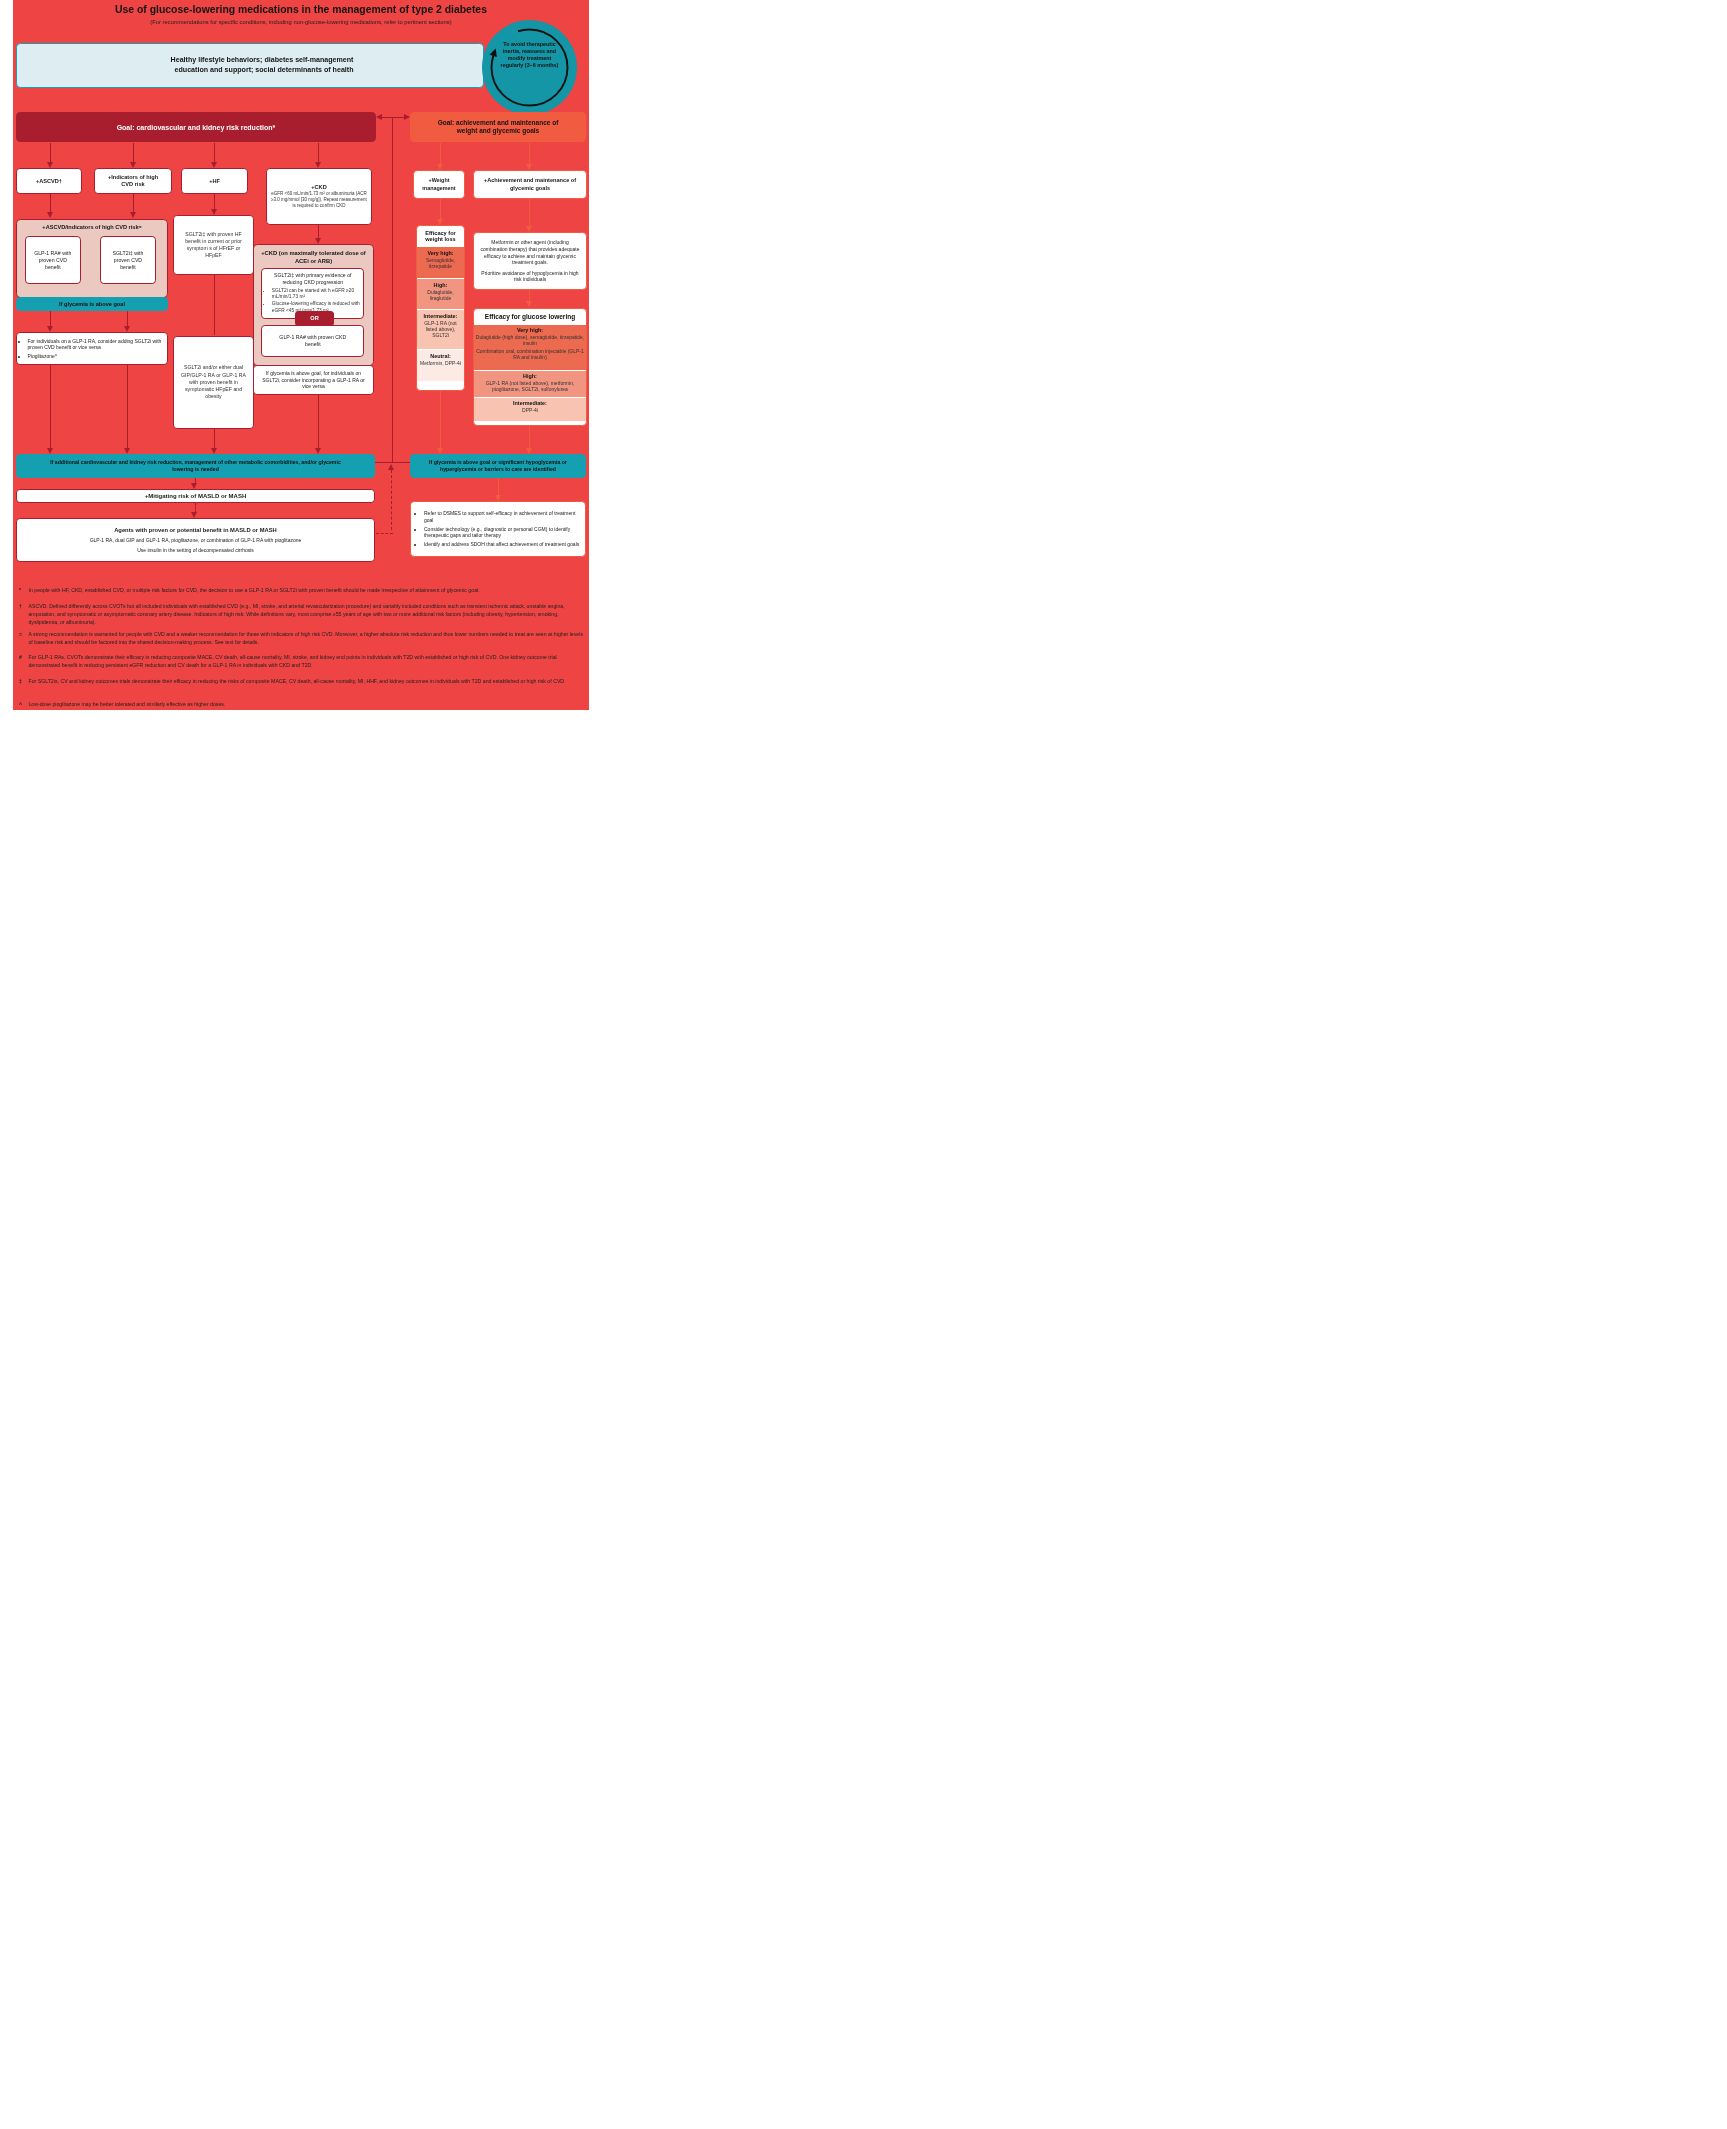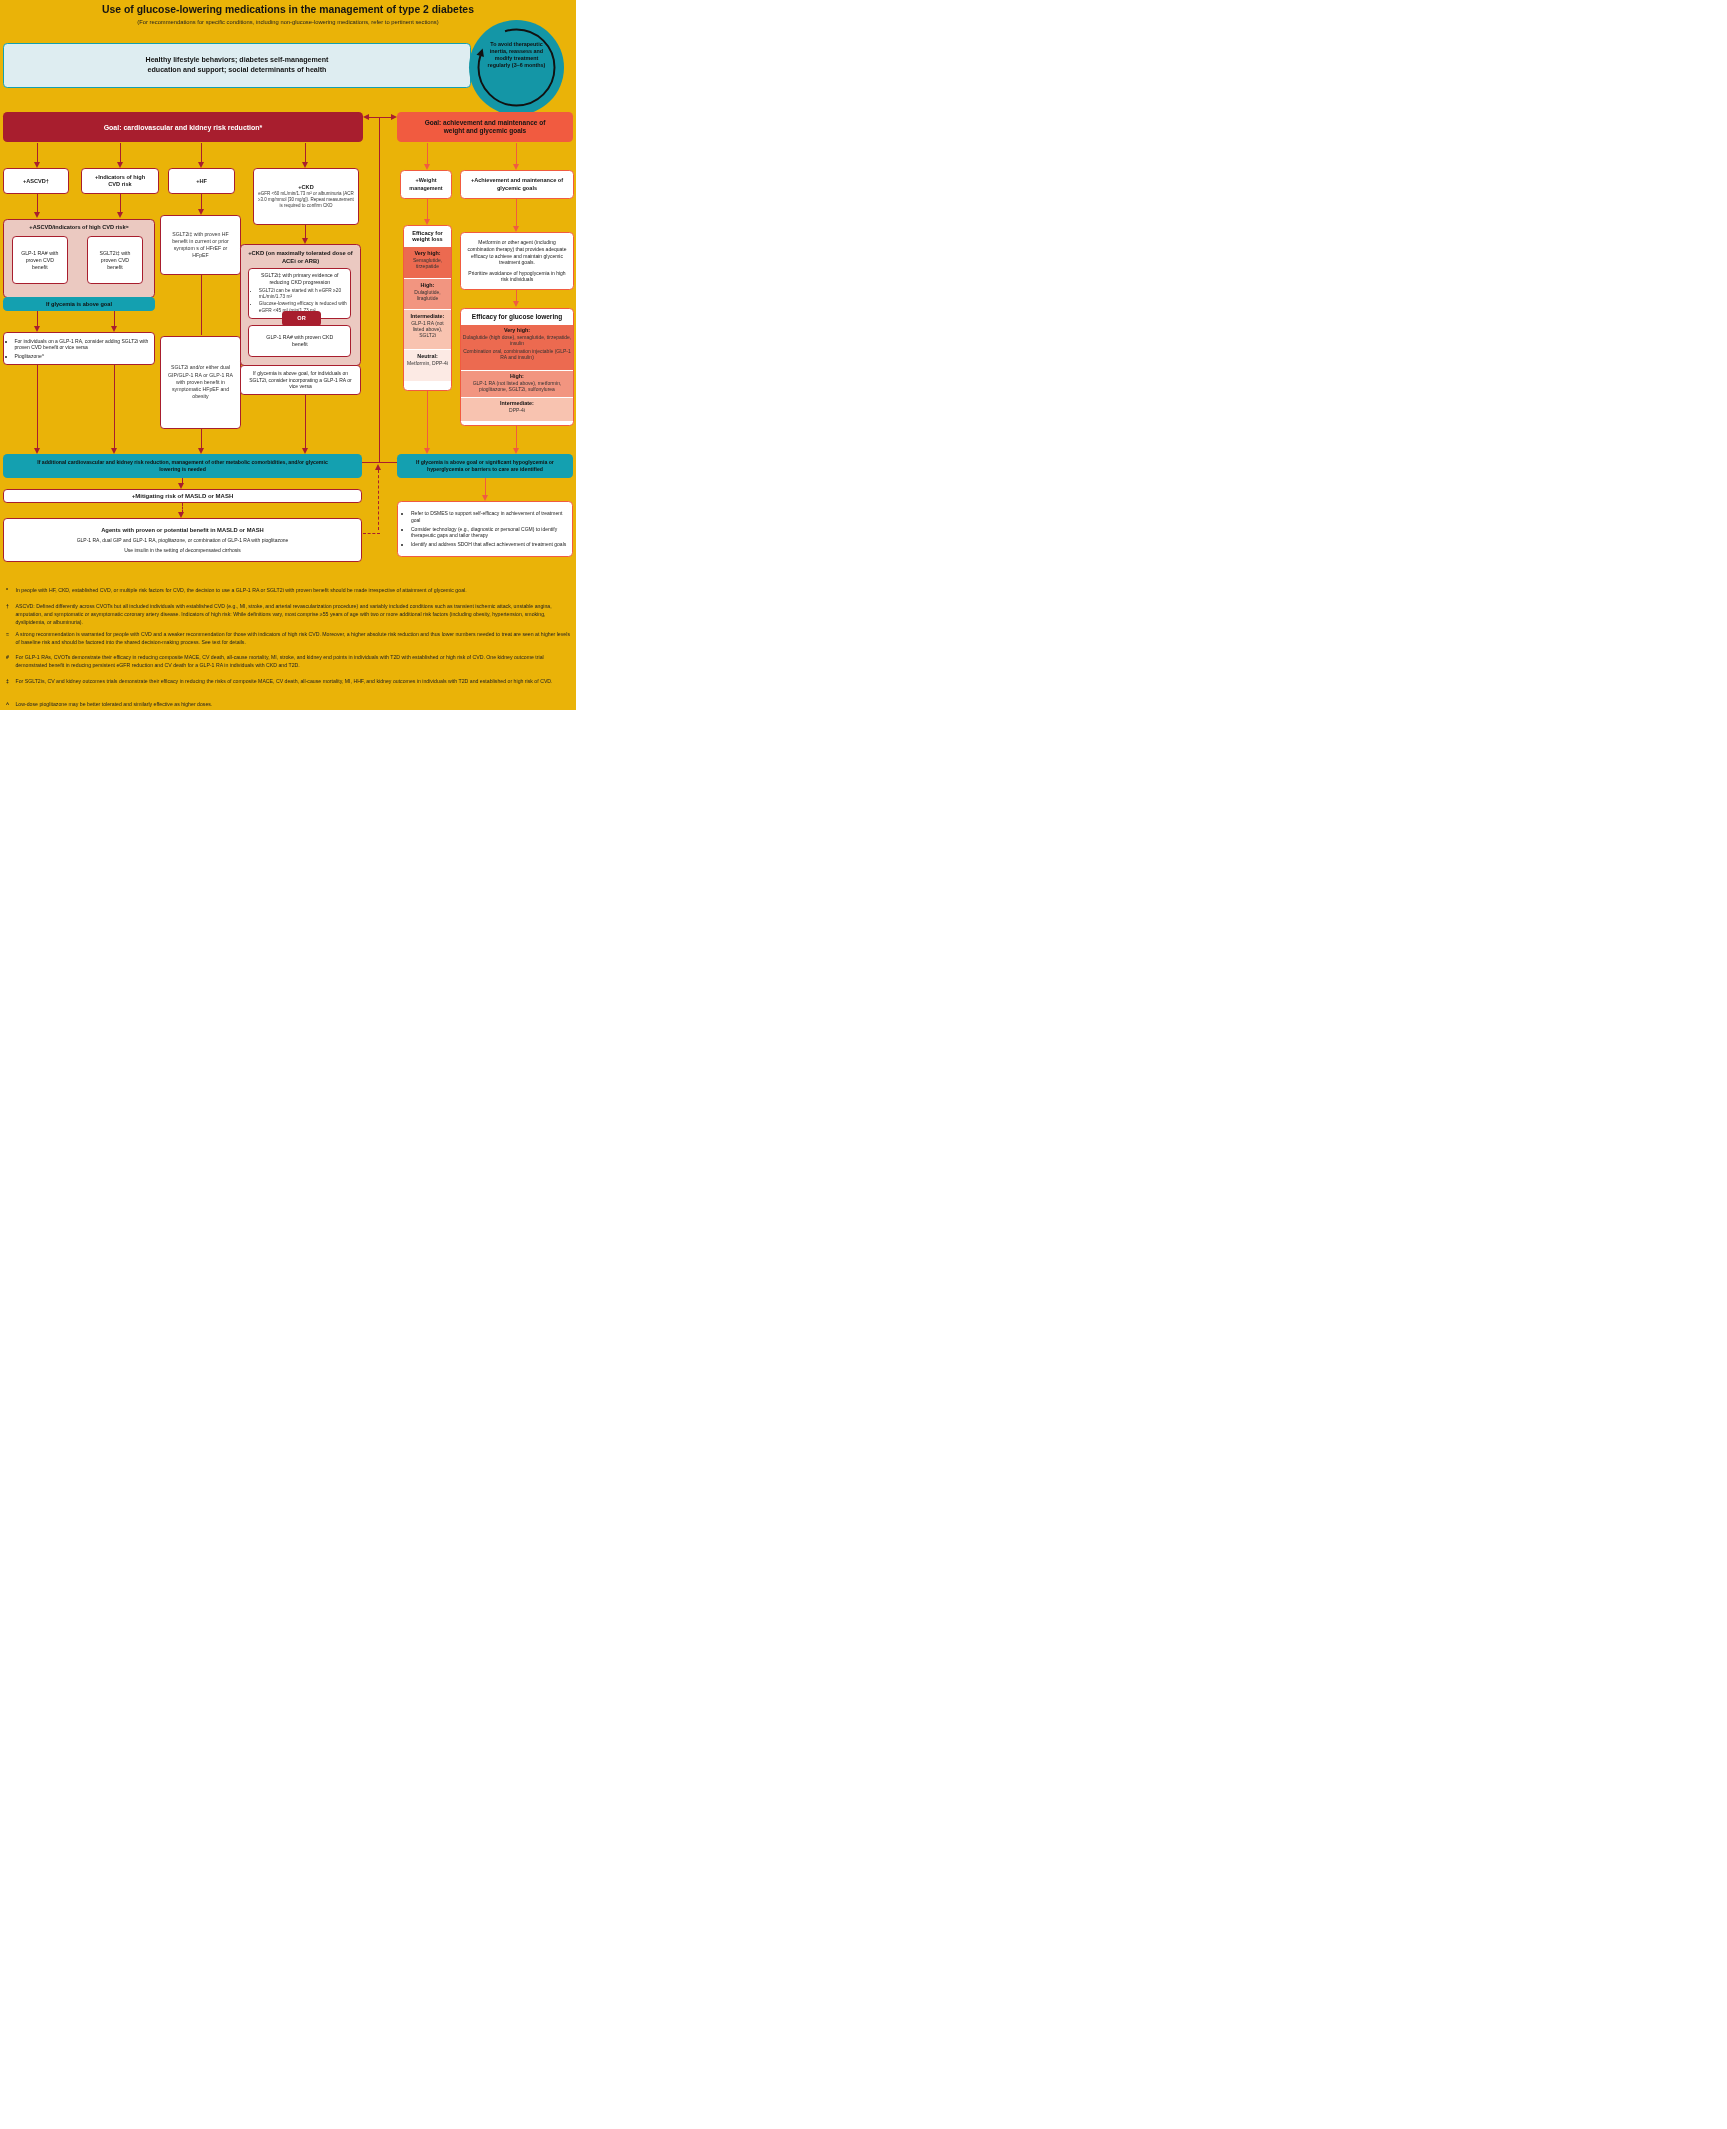--- a/index.html
+++ b/index.html
@@ -1,17 +1,17 @@
 <!DOCTYPE html>
 <html style="font-size:7px"><head>
 <meta charset="utf-8">
 <style>
   html,body{margin:0;padding:0;background:#ffffff;}
   body{font-family:"Liberation Sans",sans-serif;color:#1a1a1a;}
-  #canvas{position:relative;width:576px;height:710px;background:#eab308;overflow:hidden;}
+  #canvas{position:relative;width:576px;height:710px;background:#ef4444;overflow:hidden;margin-left:13px;}
   .abs{position:absolute;}
   .bx{position:absolute;background:#fff;border:1.3px solid #A81E2E;border-radius:3.9px;box-sizing:border-box;
       display:flex;align-items:center;justify-content:center;text-align:center;}
   .obx{position:absolute;background:#fff;border:1.5px solid #F15B40;border-radius:4.3px;box-sizing:border-box;
       display:flex;align-items:center;justify-content:center;text-align:center;}
   .vl{position:absolute;width:1.3px;background:#A81E2E;}
   .hl{position:absolute;height:1.3px;background:#A81E2E;}
   .vlo{position:absolute;width:1.3px;background:#F15B40;}
   .vld{position:absolute;width:0;border-left:1.3px dashed #A81E2E;}
   .hld{position:absolute;height:0;border-top:1.3px dashed #A81E2E;}
@@ -31,21 +31,21 @@
 </head>
 <body>
 
 <div id="canvas">
 
   <div class="abs" style="left:0;top:3.5px;width:576px;text-align:center;font-size:10.4px;font-weight:bold;color:#141414;">Use of glucose-lowering medications in the management of type 2 diabetes</div>
   <div class="abs" style="left:0;top:19px;width:576px;text-align:center;font-size:5.8px;color:#222;">(For recommendations for specific conditions, including non-glucose-lowering medications, refer to pertinent sections)</div>
 
   <div class="abs" style="left:3px;top:43px;width:468px;height:45px;background:#DEEDF1;border:1.5px solid #14A0B0;border-radius:4.3px;
               box-sizing:border-box;display:flex;align-items:center;justify-content:center;">
-    <div style="width:207px;text-align:center;font-size:7.1px;font-weight:bold;color:#141414;line-height:1.35;">Healthy lifestyle behaviors; diabetes self-management education and support; social determinants of health</div>
+    <div style="width:207px;text-align:right;font-size:7.1px;font-weight:bold;color:#141414;line-height:1.35;">Healthy lifestyle behaviors; diabetes self-management education and support; social determinants of health</div>
   </div>
 
   <div class="abs" style="left:469px;top:20px;width:95px;height:95px;border-radius:50%;background:#1496A6;">
     <svg width="95" height="95" viewBox="0 0 220 220" style="position:absolute;left:0;top:0;">
       <circle cx="110" cy="110" r="88" fill="none" stroke="#111" stroke-width="4.5" stroke-dasharray="304 83 553"></circle>
       <g transform="translate(26,83) rotate(-72)">
         <polygon points="0,-9 18,0 0,9" fill="#111"></polygon>
       </g>
     </svg>
     <div style="position:absolute;left:15px;top:21px;width:65px;text-align:center;font-size:5.4px;font-weight:bold;color:#111;line-height:1.3;">To avoid therapeutic inertia, reassess and modify treatment regularly (3–6 months)</div>

